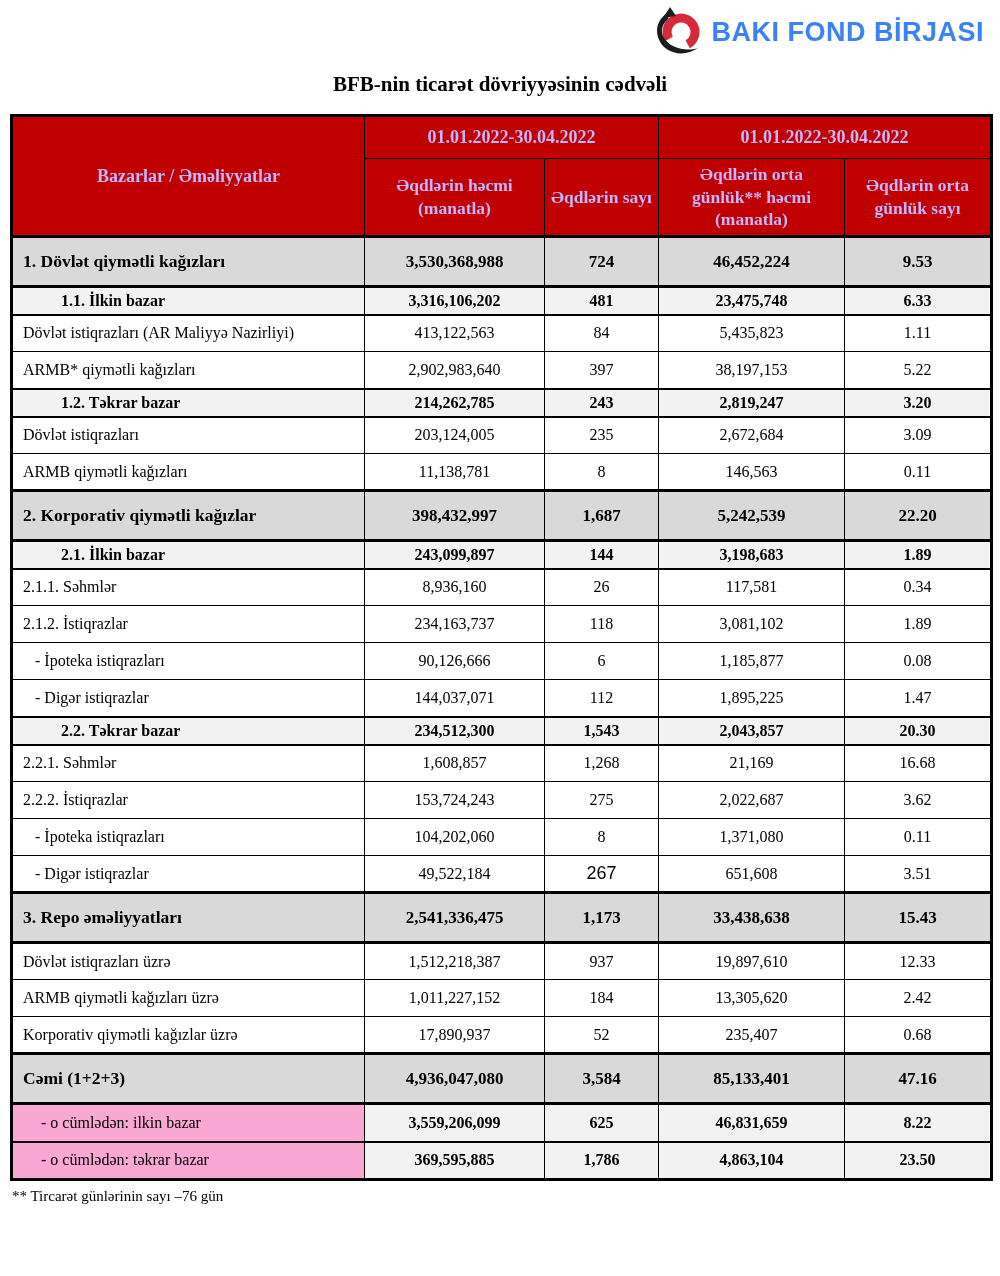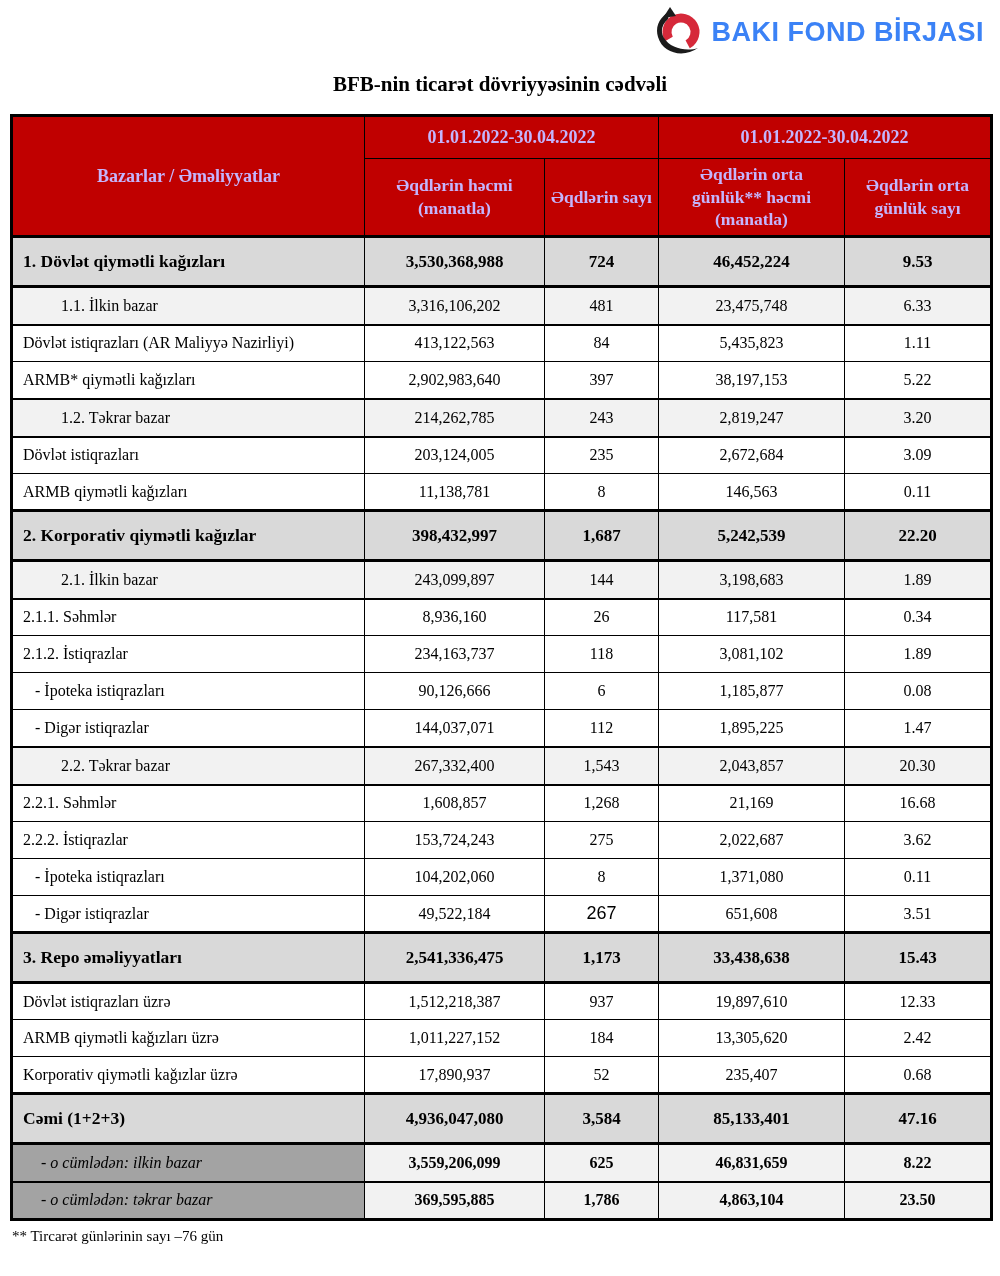--- a/index.html
+++ b/index.html
@@ -56,31 +56,31 @@
   tr.row-section td{
     background:var(--section-gray);
     font-weight:700;height:50px;
     border-top-width:3px;border-bottom-width:3px;
   }
   tr.row-section td.label-cell{font-size:17.5px;}
   tr.row-section td.value-cell{font-size:17px;}
   
   tr.row-subsection td{
     background:var(--subsection-gray);
-    font-weight:400;height:38px;
+    font-weight:700;height:28px;
     border-top-width:2.5px;border-bottom-width:2.5px;
   }
   tr.row-subsection td.label-cell{padding-left:48px;}
   
   tr.row-indent td.label-cell{padding-left:22px;}
   
   tr.row-totalsub td{
     height:38px;border-top-width:2.5px;border-bottom-width:2.5px;
   }
-  tr.row-totalsub td.label-cell{background:#a3a3a3;padding-left:28px;font-style:italic;}
+  tr.row-totalsub td.label-cell{background:#f9a8d4;padding-left:28px;}
   tr.row-totalsub td.value-cell{background:var(--subsection-gray);font-weight:700;}
   
   td.value-cell.sans{font-family:"Liberation Sans", sans-serif;font-size:18px;}
   .footnotes{
     margin:5px 0 0 12px;font-size:15px;line-height:1.45;
   }
   .footnote{white-space:nowrap;}
 </style>
 </head>
 <body>
@@ -206,21 +206,21 @@
       </tr>
       <tr class="row-indent">
         <td class="label-cell">- Digər istiqrazlar</td>
         <td class="value-cell">144,037,071</td>
         <td class="value-cell">112</td>
         <td class="value-cell">1,895,225</td>
         <td class="value-cell">1.47</td>
       </tr>
       <tr class="row-subsection">
         <td class="label-cell">2.2. Təkrar bazar</td>
-        <td class="value-cell">267,332,400</td>
+        <td class="value-cell">234,512,300</td>
         <td class="value-cell">1,543</td>
         <td class="value-cell">2,043,857</td>
         <td class="value-cell">20.30</td>
       </tr>
       <tr class="row-normal">
         <td class="label-cell">2.2.1. Səhmlər</td>
         <td class="value-cell">1,608,857</td>
         <td class="value-cell">1,268</td>
         <td class="value-cell">21,169</td>
         <td class="value-cell">16.68</td>

